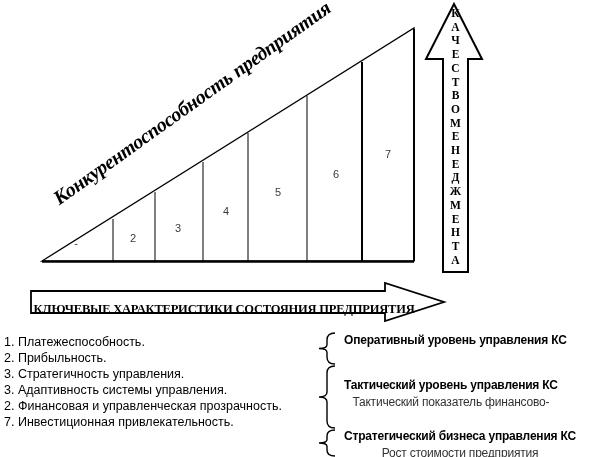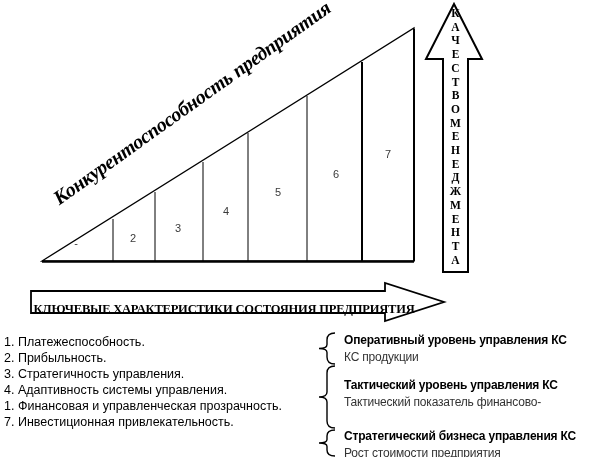--- a/index.html
+++ b/index.html
@@ -24,21 +24,21 @@
     line-height:13.7px; white-space:pre-line; color:#000;
   }
   .harrow-label {
     position:absolute; left:36px; top:291px; width:376px; height:36px;
     display:flex; align-items:center; justify-content:center; white-space:nowrap;
     font-family:"Liberation Serif", serif; font-weight:bold; font-size:12.5px;
     letter-spacing:-0.2px; color:#000;
   }
   .legend-list { position:absolute; left:4px; top:334px; }
   .legend-item { font-size:12.5px; line-height:16px; color:#000000; white-space:nowrap; }
-  .group { position:absolute; left:344px; white-space:nowrap; letter-spacing:-0.2px; }
+  .group { position:absolute; left:344px; white-space:nowrap; letter-spacing:-0.2px;text-align:center; }
   .group-title { font-weight:bold; font-size:12px; line-height:17px; color:#000; }
   .group-line { font-size:12px; line-height:17px; color:#333; }
 </style>
 </head>
 <body>
 
 <div class="canvas">
 
   <svg width="600" height="457" viewBox="0 0 600 457">
 
@@ -91,28 +91,27 @@
 Н
 Т
 А</div>
 
   <div class="harrow-label">КЛЮЧЕВЫЕ ХАРАКТЕРИСТИКИ СОСТОЯНИЯ ПРЕДПРИЯТИЯ</div>
 
   <div class="legend-list">
     <div class="legend-item">1. Платежеспособность.</div>
     <div class="legend-item">2. Прибыльность.</div>
     <div class="legend-item">3. Стратегичность управления.</div>
-    <div class="legend-item">4. Адаптивность системы управления.</div>
-    <div class="legend-item">1. Финансовая и управленческая прозрачность.</div>
+    <div class="legend-item">3. Адаптивность системы управления.</div>
+    <div class="legend-item">2. Финансовая и управленческая прозрачность.</div>
     <div class="legend-item">7. Инвестиционная привлекательность.</div>
   </div>
 
   <div class="group" style="top:332px;">
     <div class="group-title">Оперативный уровень управления КС</div>
-    <div class="group-line">КС продукции</div>
   </div>
   <div class="group" style="top:377px;">
     <div class="group-title">Тактический уровень управления КС</div>
     <div class="group-line">Тактический показатель финансово-</div>
   </div>
   <div class="group" style="top:428px;">
     <div class="group-title">Стратегический бизнеса управления КС</div>
     <div class="group-line">Рост стоимости предприятия</div>
   </div>
 

